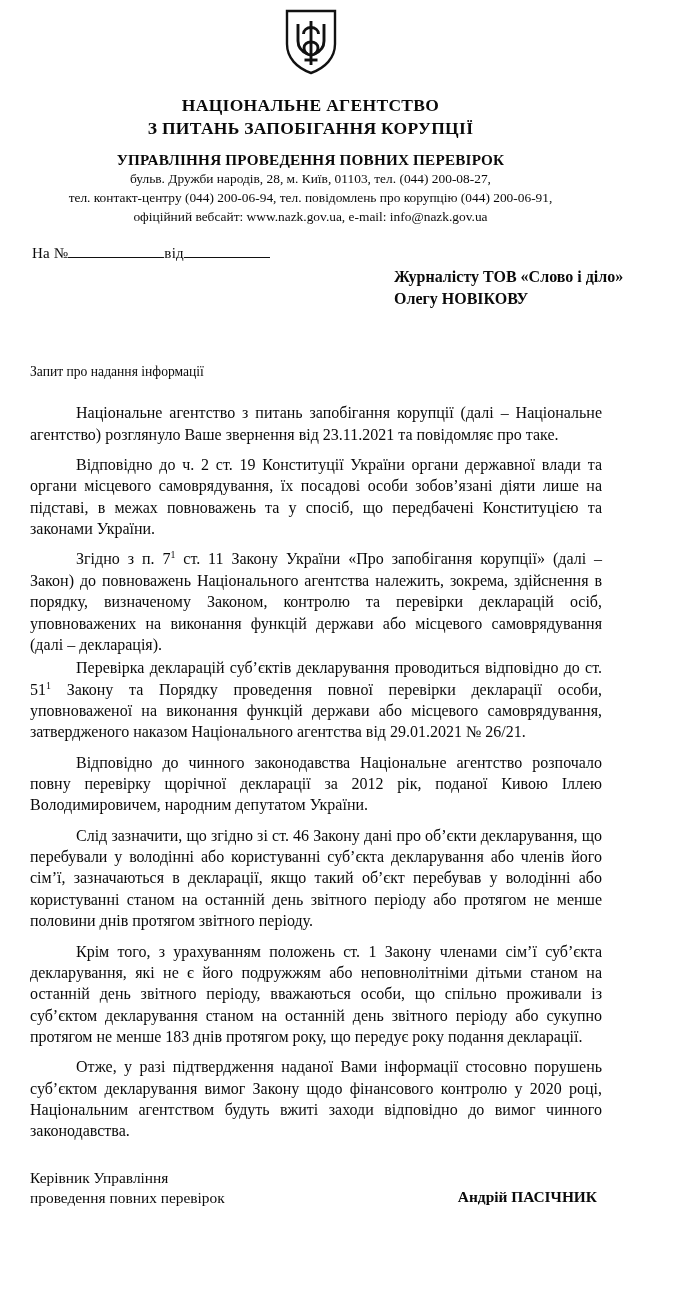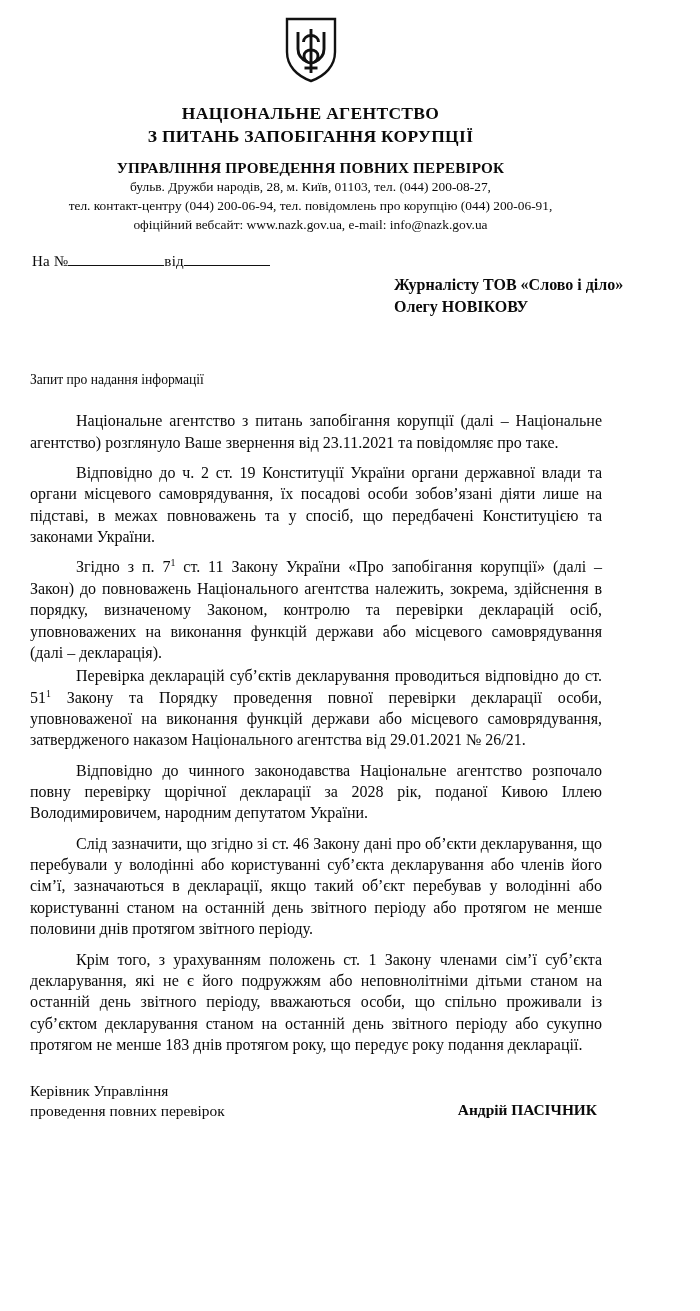--- a/index.html
+++ b/index.html
@@ -12,21 +12,21 @@
     min-height: 1311px;
     font-family: "Liberation Serif", "DejaVu Serif", serif;
     color: #0a0a0a;
     -webkit-font-smoothing: antialiased;
   }
   .page {
     position: relative;
     width: 621px;
     min-height: 1311px;
     box-sizing: border-box;
-    padding: 16px 18px 10px 18px;
+    padding: 8px 18px 10px 18px;
   }
 
   
   .emblem-wrap {
     display: flex;
     justify-content: center;
     align-items: flex-start;
     height: 72px;
   }
   .emblem {
@@ -181,23 +181,24 @@
   <div class="subject">Запит про надання інформації</div>
 
   <div class="body-block">
     <p class="para">Національне агентство з питань запобігання корупції (далі – Національне агентство) розглянуло Ваше звернення від 23.11.2021 та повідомляє про таке.</p>
     <p class="para">Відповідно до ч. 2 ст. 19 Конституції України органи державної влади та органи місцевого самоврядування, їх посадові особи зобов’язані діяти лише на підставі, в межах повноважень та у спосіб, що передбачені Конституцією та законами України.</p>
 
     <p class="para tight"><span>Згідно з п. 7</span><sup>1</sup><span> ст. 11 Закону України «Про запобігання корупції» (далі – Закон) до повноважень Національного агентства належить, зокрема, здійснення в порядку, визначеному Законом, контролю та перевірки декларацій осіб, уповноважених на виконання функцій держави або місцевого самоврядування (далі – декларація).</span></p>
 
     <p class="para"><span>Перевірка декларацій суб’єктів декларування проводиться відповідно до ст. 51</span><sup>1</sup><span> Закону та Порядку проведення повної перевірки декларації особи, уповноваженої на виконання функцій держави або місцевого самоврядування, затвердженого наказом Національного агентства від 29.01.2021 № 26/21.</span></p>
 
-    <p class="para">Відповідно до чинного законодавства Національне агентство розпочало повну перевірку щорічної декларації за 2028 рік, поданої Кивою Іллею Володимировичем, народним депутатом України.</p>
+    <p class="para">Відповідно до чинного законодавства Національне агентство розпочало повну перевірку щорічної декларації за 2012 рік, поданої Кивою Іллею Володимировичем, народним депутатом України.</p>
     <p class="para">Слід зазначити, що згідно зі ст. 46 Закону дані про об’єкти декларування, що перебували у володінні або користуванні суб’єкта декларування або членів його сім’ї, зазначаються в декларації, якщо такий об’єкт перебував у володінні або користуванні станом на останній день звітного періоду або протягом не менше половини днів протягом звітного періоду.</p>
     <p class="para">Крім того, з урахуванням положень ст. 1 Закону членами сім’ї суб’єкта декларування, які не є його подружжям або неповнолітніми дітьми станом на останній день звітного періоду, вважаються особи, що спільно проживали із суб’єктом декларування станом на останній день звітного періоду або сукупно протягом не менше 183 днів протягом року, що передує року подання декларації.</p>
+    <p class="para">Отже, у разі підтвердження наданої Вами інформації стосовно порушень суб’єктом декларування вимог Закону щодо фінансового контролю у 2020 році, Національним агентством будуть вжиті заходи відповідно до вимог чинного законодавства.</p>
   </div>
 
   <div class="signature">
     <div class="sig-left">
       <div>Керівник Управління</div>
       <div>проведення повних перевірок</div>
     </div>
     <div class="sig-name">Андрій ПАСІЧНИК</div>
   </div>
 

